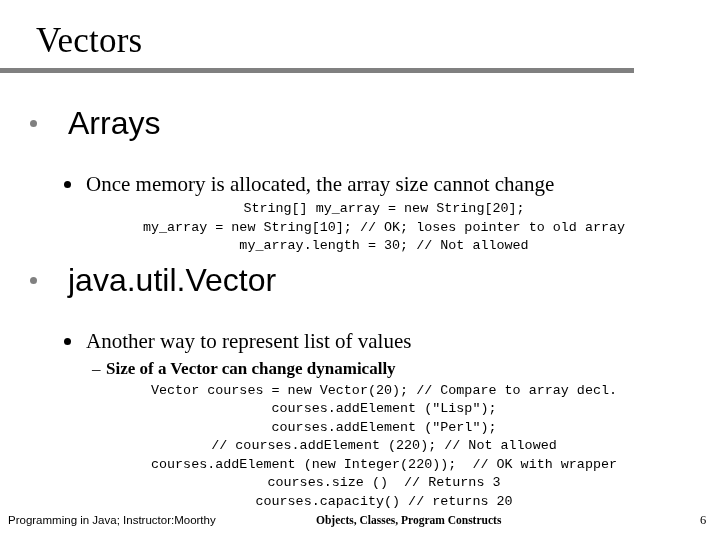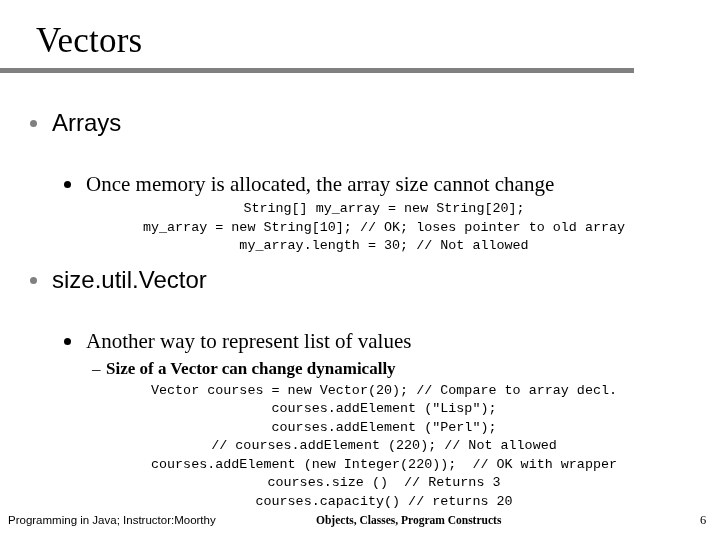--- a/index.html
+++ b/index.html
@@ -48,23 +48,23 @@
   
   .body-area {
     position: absolute;
     left: 0px;
     top: 108px;
     width: 720px;
   }
 
   .lvl1 {
     position: relative;
-    padding-left: 52px;
+    padding-left: 68px;
     font-family: "Liberation Sans", "DejaVu Sans", sans-serif;
-    font-size: 24px;
+    font-size: 32px;
     line-height: 30px;
     color: #000000;
     white-space: nowrap;
   }
   .lvl1 .bullet {
     position: absolute;
     left: 30px;
     top: 12px;
     width: 7px;
     height: 7px;
@@ -196,21 +196,21 @@
     <div class="sp-e"></div>
 
     <pre class="codeblock">String[] my_array = new String[20];
 my_array = new String[10]; // OK; loses pointer to old array
 my_array.length = 30; // Not allowed</pre>
 
     <div class="sp-b"></div>
 
     <div class="lvl1">
       <span class="bullet"></span>
-      <span>size.util.Vector</span>
+      <span>java.util.Vector</span>
     </div>
 
     <div class="sp-c"></div>
 
     <div class="lvl2">
       <span class="bullet"></span>
       <span>Another way to represent list of values</span>
     </div>
 
     <div class="sp-d"></div>

